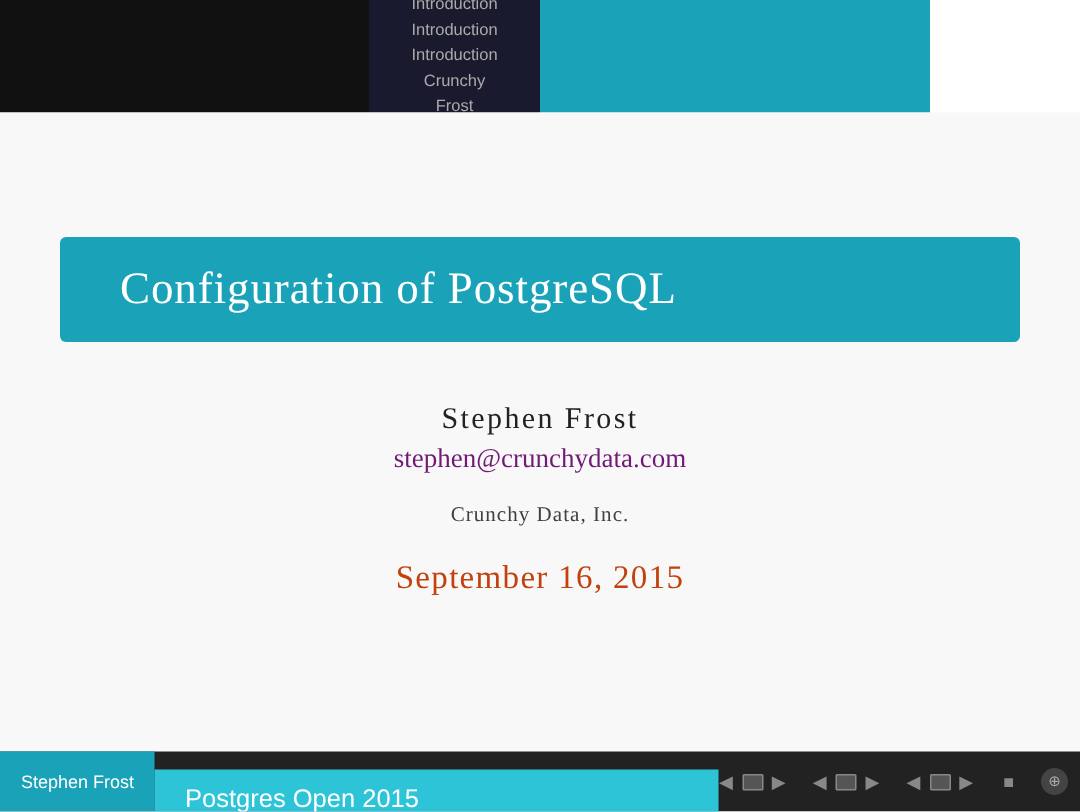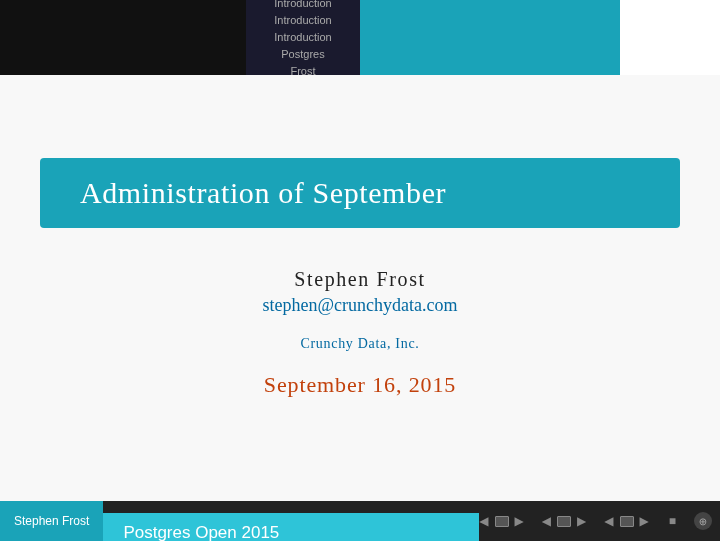--- a/index.html
+++ b/index.html
@@ -99,27 +99,27 @@
     .author-name {
       font-size: 20px;
       color: #222222;
       margin-bottom: 4px;
       font-family: 'Latin Modern', 'Computer Modern', Georgia, serif;
       letter-spacing: 0.08em;
     }
 
     .author-email {
       font-size: 18px;
-      color: #0369a1;
+      color: #701a75;
       font-family: 'Latin Modern', 'Computer Modern', Georgia, serif;
     }
 
     .company {
       font-size: 14px;
-      color: #0369a1;
+      color: #404040;
       margin-top: 20px;
       font-family: 'Latin Modern', 'Computer Modern', Georgia, serif;
       letter-spacing: 0.05em;
     }
 
     .date {
       font-size: 22px;
       color: #c2410c;
       margin-top: 20px;
       font-family: 'Latin Modern', 'Computer Modern', Georgia, serif;
@@ -197,29 +197,29 @@
   </style>
 </head>
 <body>
 
 <div class="top-bar">
   <div class="top-bar-left"></div>
   <div class="top-bar-nav">
     <a>Introduction</a>
     <a>Introduction</a>
     <a>Introduction</a>
-    <a>Postgres</a>
+    <a>Crunchy</a>
     <a>Frost</a>
   </div>
   <div class="top-bar-right"></div>
 </div>
 
 <div class="main-content">
   <div class="title-banner">
-    <h1>Administration of September</h1>
+    <h1>Configuration of PostgreSQL</h1>
   </div>
 
   <div class="author-section">
     <div class="author-name">Stephen  Frost</div>
     <div class="author-email">stephen@crunchydata.com</div>
     <div class="company">Crunchy Data, Inc.</div>
     <div class="date">September 16, 2015</div>
   </div>
 </div>
 

